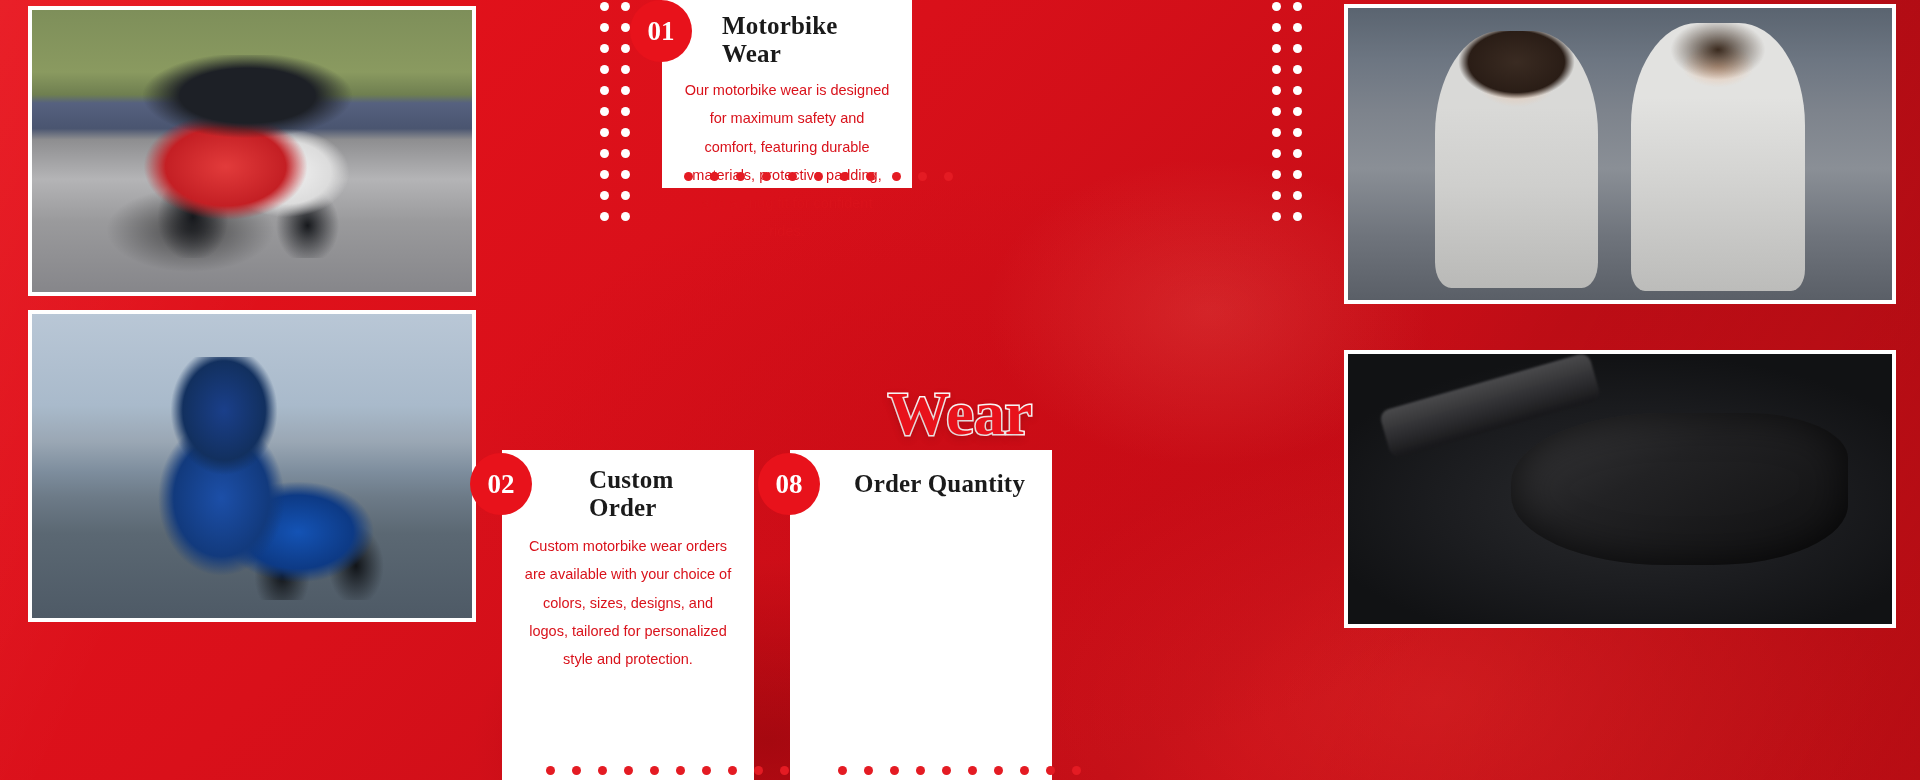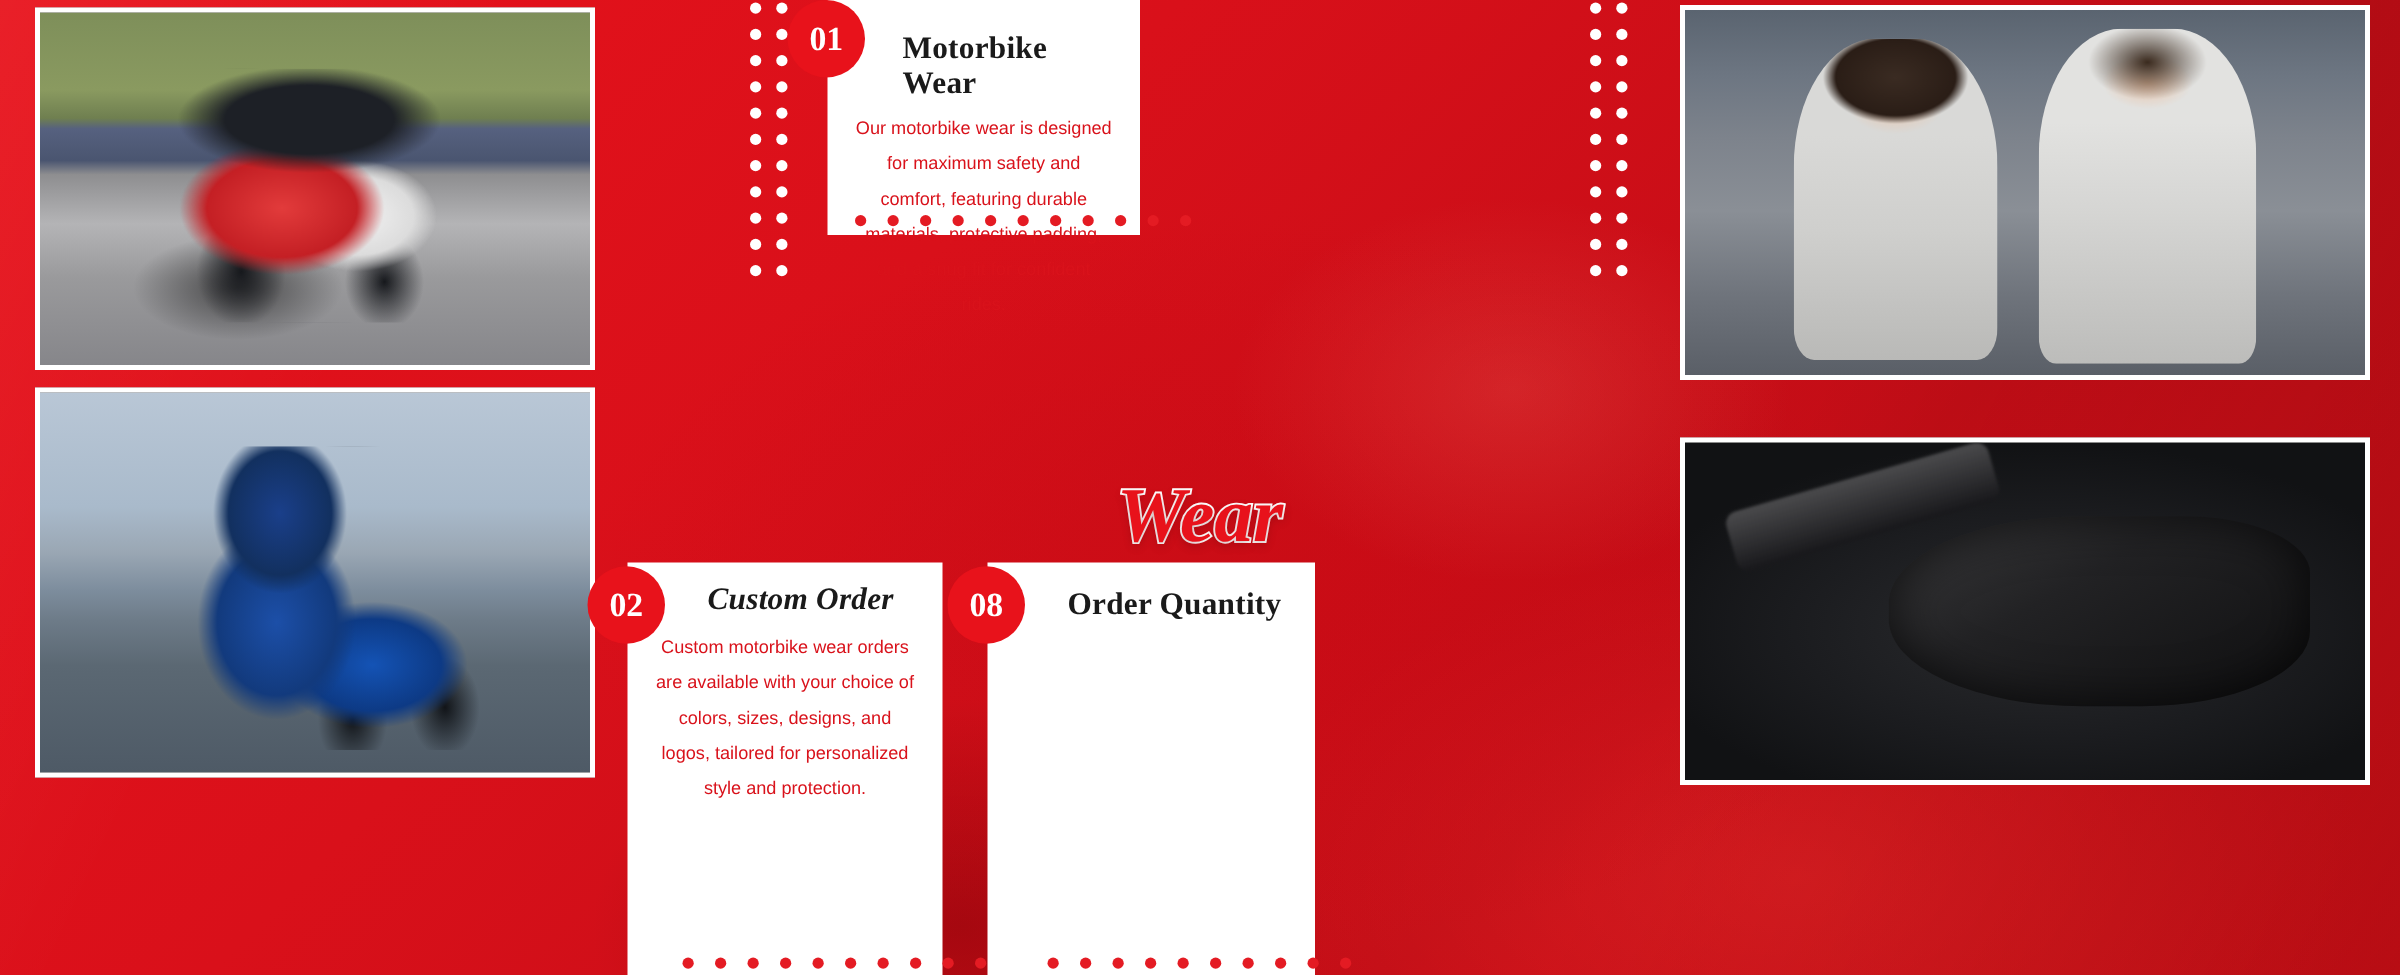--- a/index.html
+++ b/index.html
@@ -191,21 +191,20 @@
     text-shadow: 0 4px 10px rgba(90,0,5,0.35);
     font-family: "Liberation Sans", sans-serif;
   }
   #sub-title {
     position: absolute;
     left: 630px;
     top: 378px;
     width: 660px;
     text-align: center;
     font-family: "Liberation Serif", serif;
-    font-style: italic;
     font-weight: bold;
     font-size: 62px;
     color: #e8121b;
     -webkit-text-stroke: 3px #ffffff;
     paint-order: stroke fill;
     text-shadow: 0 3px 8px rgba(80,0,5,0.3);
   }
 
   
   .card {
@@ -244,36 +243,36 @@
     text-align: center;
     font-family: "Liberation Sans", sans-serif;
   }
 
   
   #card-motorbike-wear {
     left: 662px;
     top: 0px;
     width: 250px;
     height: 188px;
-    padding-top: 25px;
+    padding-top: 12px;
   }
   #card-motorbike-wear .badge { left: -32px; top: 0px; }
   #card-motorbike-wear h3 { margin-left: 38px; margin-top: 0; }
   #card-motorbike-wear p { margin-top: 8px; }
 
   
   #card-custom-order {
     left: 502px;
     top: 450px;
     width: 252px;
     height: 330px;
     padding-top: 6px;
   }
   #card-custom-order .badge { left: -32px; top: 3px; }
-  #card-custom-order h3 { margin-left: 42px; margin-top: 10px; font-style: italic; }
+  #card-custom-order h3 { margin-left: 65px; margin-top: 10px; }
 
   
   #card-bulk-quantity {
     left: 790px;
     top: 450px;
     width: 262px;
     height: 330px;
     padding-top: 10px;
   }
   #card-bulk-quantity .badge { left: -32px; top: 3px; }

